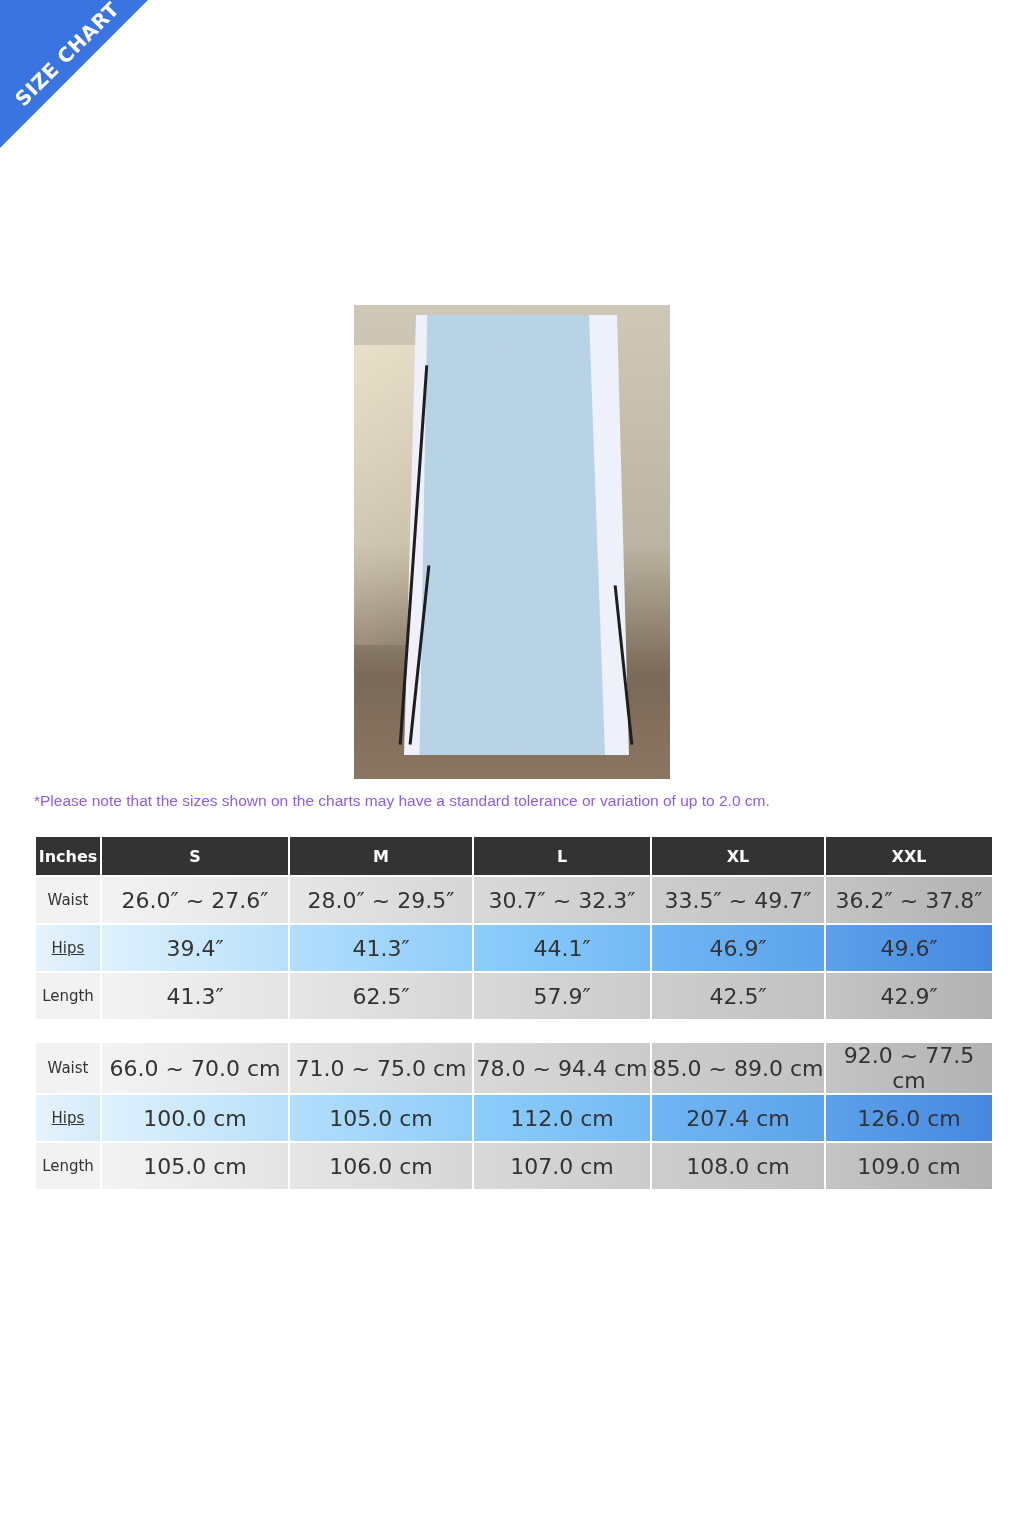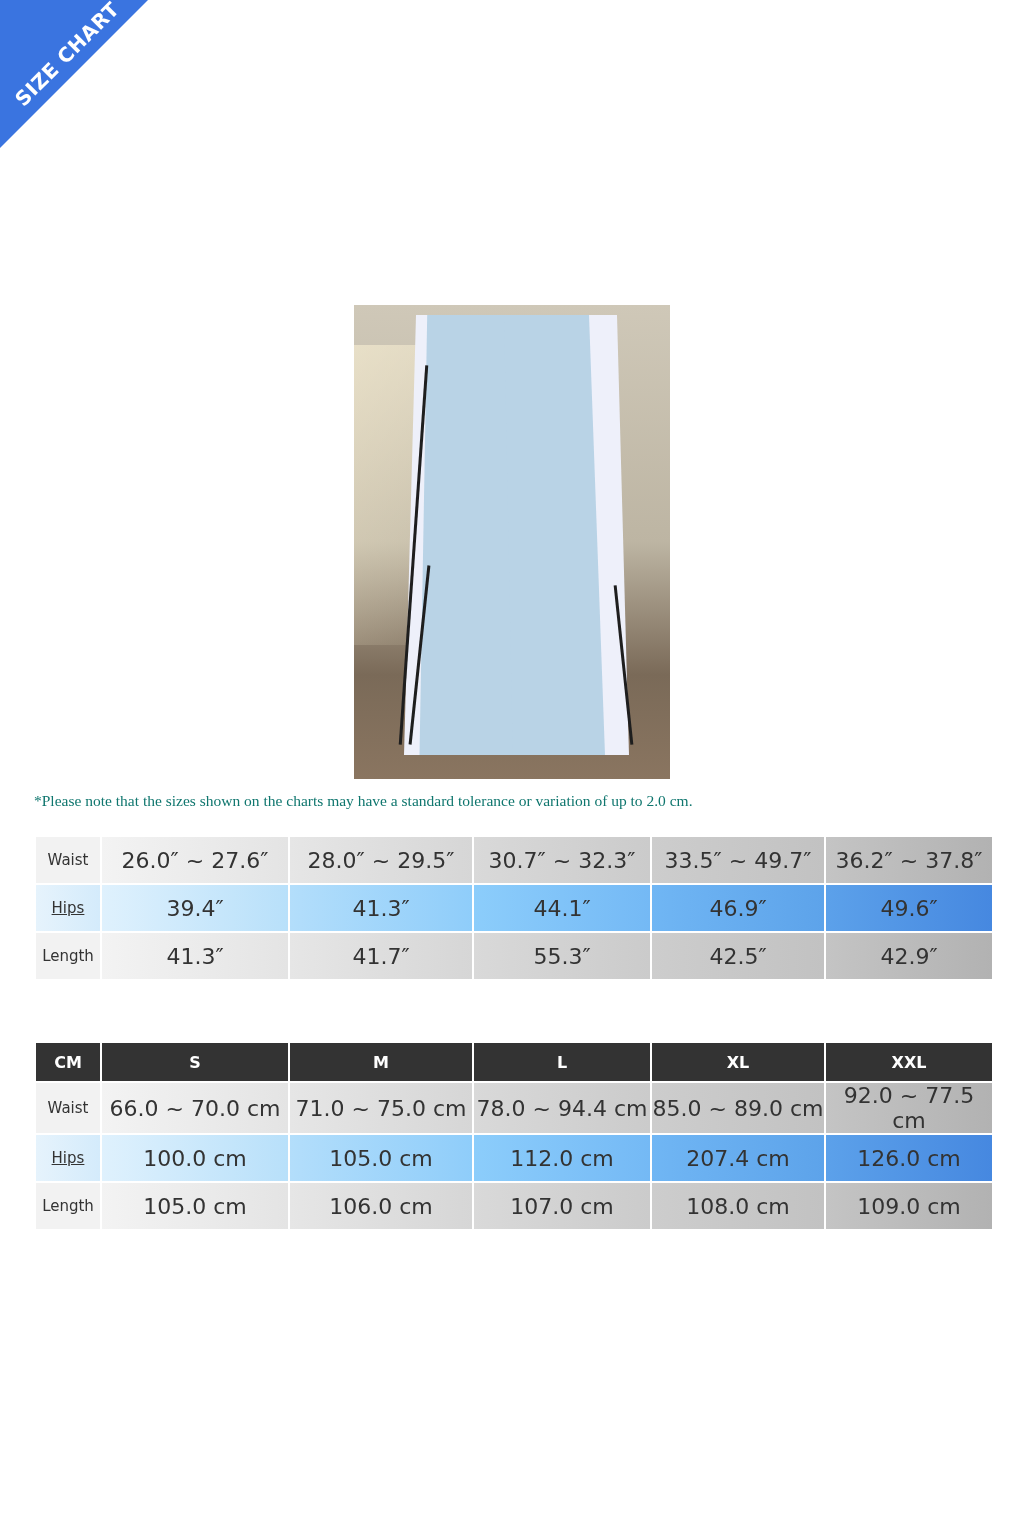--- a/index.html
+++ b/index.html
@@ -28,22 +28,22 @@
     background: linear-gradient(135deg, rgba(255,245,215,.55), rgba(255,245,215,0));
   }
   .leg { position: absolute; top: 10px; width: 110px; height: 440px; background: #b9d3e6; }
   .leg.left { left: 60px; clip-path: polygon(12% 0, 100% 0, 95% 100%, 5% 100%); }
   .leg.right { left: 150px; clip-path: polygon(0 0, 90% 0, 100% 100%, 8% 100%); }
   .side { position: absolute; top: 10px; width: 40px; height: 440px; background: #eef0fa; }
   .side.left { left: 50px; clip-path: polygon(30% 0, 100% 0, 60% 100%, 0 100%); }
   .side.right { left: 235px; clip-path: polygon(0 0, 70% 0, 100% 100%, 40% 100%); }
   .stripe { position: absolute; width: 3px; background: #1e1e1e; }
   .note {
-    position: absolute; left: 34px; top: 792px; color: #0f766e; font-size: 15.5px;
-    font-family: Liberation Serif, serif; white-space: nowrap;
+    position: absolute; left: 34px; top: 792px; color: #8b5cf6; font-size: 15.5px;
+    font-family: Liberation Sans, sans-serif; white-space: nowrap;
   }
   table.size {
     position: absolute; left: 34px; border-collapse: separate; border-spacing: 2px;
     font-family: "DejaVu Sans", sans-serif;
   }
   table.size td, table.size th { padding: 0; text-align: center; vertical-align: middle; }
   .hdr th { background: #333333; color: #fff; font-weight: bold; height: 38px; font-size: 16px; }
   .hdr th.unit { font-size: 16px; }
   .row td { height: 46px; font-size: 22px; color: #333; }
   .row td.label { font-size: 15px; color: #333; width: 62px; }
@@ -74,65 +74,65 @@
 <table class="size" style="top:835px;">
   <colgroup>
       <col class="c0">
       <col class="c1">
       <col class="c2">
       <col class="c3">
       <col class="c4">
       <col class="c5">
     </colgroup>
   <tbody>
+      <tr class="hdr">
+    <th class="unit">Inches</th>
+    <th>S</th>
+    <th>M</th>
+    <th>L</th>
+    <th>XL</th>
+    <th>XXL</th>
+  </tr>
   <tr class="row waist">
     <td class="label">Waist</td>
     <td style="background:linear-gradient(90deg,#f3f3f3,#e4e4e4)">26.0″ ~ 27.6″</td>
     <td style="background:linear-gradient(90deg,#e6e6e6,#d6d6d6)">28.0″ ~ 29.5″</td>
     <td style="background:linear-gradient(90deg,#d9d9d9,#cbcbcb)">30.7″ ~ 32.3″</td>
     <td style="background:linear-gradient(90deg,#cdcdcd,#c2c2c2)">33.5″ ~ 49.7″</td>
     <td style="background:linear-gradient(90deg,#c4c4c4,#b2b2b2)">36.2″ ~ 37.8″</td>
   </tr>
   <tr class="row hips">
     <td class="label">Hips</td>
     <td style="background:linear-gradient(90deg,#dff1fd,#b8e0fa)">39.4″</td>
     <td style="background:linear-gradient(90deg,#b3defb,#8fcdfa)">41.3″</td>
     <td style="background:linear-gradient(90deg,#8ccdfb,#74b9f5)">44.1″</td>
     <td style="background:linear-gradient(90deg,#70b6f4,#5da3ea)">46.9″</td>
     <td style="background:linear-gradient(90deg,#5ca1ea,#4688e0)">49.6″</td>
   </tr>
   <tr class="row length">
     <td class="label">Length</td>
     <td style="background:linear-gradient(90deg,#f3f3f3,#e4e4e4)">41.3″</td>
-    <td style="background:linear-gradient(90deg,#e6e6e6,#d6d6d6)">41.7″</td>
-    <td style="background:linear-gradient(90deg,#d9d9d9,#cbcbcb)">55.3″</td>
+    <td style="background:linear-gradient(90deg,#e6e6e6,#d6d6d6)">62.5″</td>
+    <td style="background:linear-gradient(90deg,#d9d9d9,#cbcbcb)">57.9″</td>
     <td style="background:linear-gradient(90deg,#cdcdcd,#c2c2c2)">42.5″</td>
     <td style="background:linear-gradient(90deg,#c4c4c4,#b2b2b2)">42.9″</td>
   </tr>
 </tbody>
   </table>
 
 <table class="size" style="top:1041px;">
   <colgroup>
       <col class="c0">
       <col class="c1">
       <col class="c2">
       <col class="c3">
       <col class="c4">
       <col class="c5">
     </colgroup>
   <tbody>
-      <tr class="hdr">
-    <th class="unit">CM</th>
-    <th>S</th>
-    <th>M</th>
-    <th>L</th>
-    <th>XL</th>
-    <th>XXL</th>
-  </tr>
   <tr class="row waist">
     <td class="label">Waist</td>
     <td style="background:linear-gradient(90deg,#f3f3f3,#e4e4e4)">66.0 ~ 70.0 cm</td>
     <td style="background:linear-gradient(90deg,#e6e6e6,#d6d6d6)">71.0 ~ 75.0 cm</td>
     <td style="background:linear-gradient(90deg,#d9d9d9,#cbcbcb)">78.0 ~ 94.4 cm</td>
     <td style="background:linear-gradient(90deg,#cdcdcd,#c2c2c2)">85.0 ~ 89.0 cm</td>
     <td style="background:linear-gradient(90deg,#c4c4c4,#b2b2b2)">92.0 ~ 77.5 cm</td>
   </tr>
   <tr class="row hips">
     <td class="label">Hips</td>

